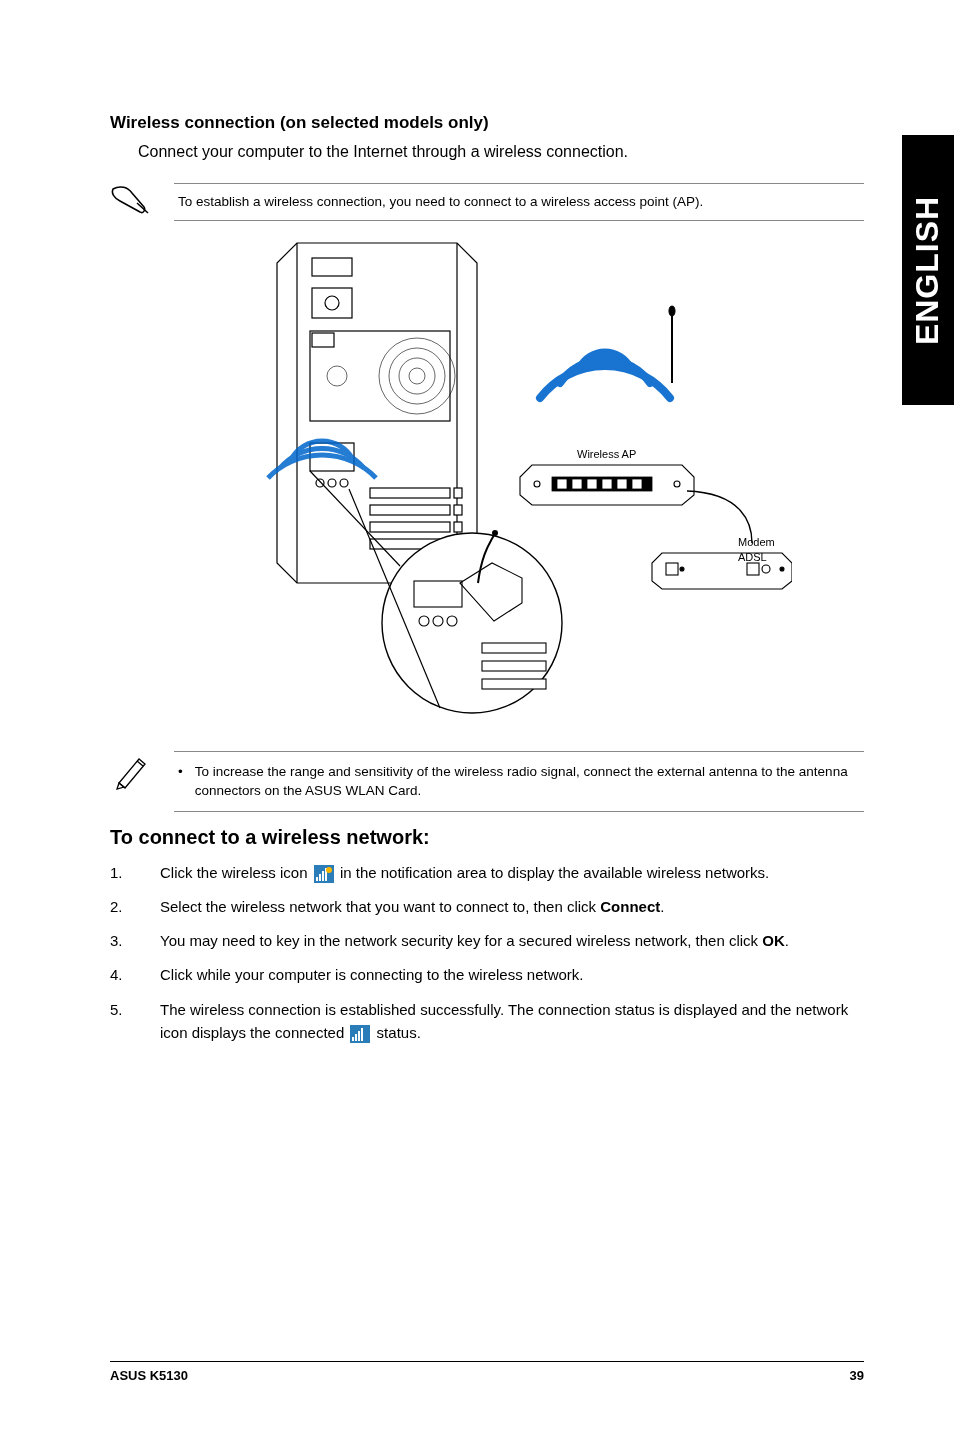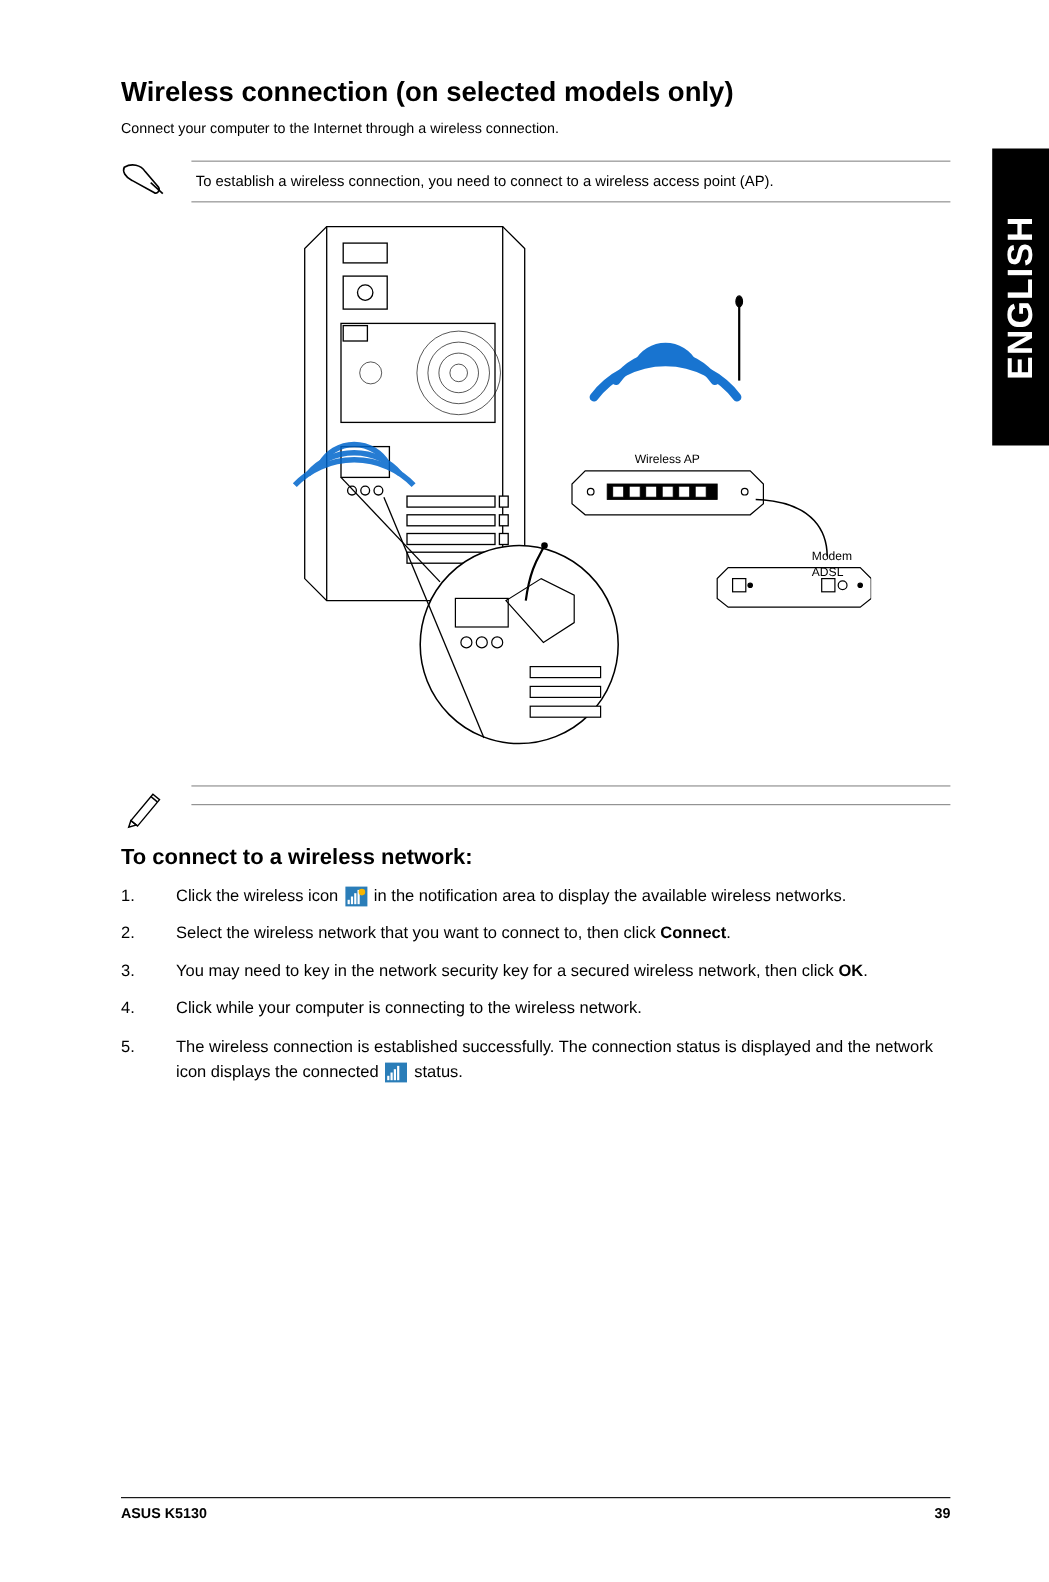--- a/index.html
+++ b/index.html
@@ -1,21 +1,21 @@
 <!DOCTYPE html>
 <html><head>
 <meta charset="utf-8">
 <style>
   * { box-sizing: border-box; margin: 0; padding: 0; }
   html, body { width: 954px; height: 1438px; font-family: Arial, Helvetica, sans-serif; background: #fff; color: #000; }
   .page { position: relative; width: 954px; height: 1438px; padding: 70px 90px 60px 110px; }
   .sidebar-tab { position: absolute; right: 0; top: 135px; width: 52px; height: 270px; background: #000; display: flex; align-items: center; justify-content: center; }
   .sidebar-tab span { color: #fff; font-weight: bold; font-size: 32px; transform: rotate(-90deg); letter-spacing: 1px; }
-  h1 { font-size: 25px; font-weight: bold; margin-bottom: 10px; }
-  .intro { font-size: 13px; margin-bottom: 22px; }
+  h1 { font-size: 17px; font-weight: bold; margin-bottom: 10px; margin-top: 43px; }
+  .intro { font-size: 16px; margin-bottom: 22px; margin-left: 28px; }
   .note-block { display: flex; align-items: flex-start; gap: 18px; margin: 8px 0 12px 0; justify-content: flex-end; }
   .note-icon { width: 46px; flex: 0 0 46px; display: flex; align-items: center; justify-content: center; }
   .note-body { flex: 1; border-top: 1px solid #888; border-bottom: 1px solid #888; padding: 8px 4px; font-size: 13.5px; line-height: 1.45; }
   .note-ul { list-style: none; }
   .note-ul li { display:flex; gap:12px; margin: 2px 0; }
   .note-ul li::before { content: "•"; }
   .diagram { margin: 8px auto 28px auto; display:block; }
   .sect-sub { font-weight: bold; font-size: 20px; margin: 14px 0 12px 0; }
   ol.steps { list-style: none; counter-reset: step; }
   ol.steps li { display:flex; gap: 28px; font-size: 15px; line-height: 1.55; margin-bottom: 11px; }
@@ -153,20 +153,23 @@
   <div class="note-block">
     <div class="note-icon">
       <svg width="40" height="40" viewBox="0 0 40 40">
         <path d="M6 32 L26 8 L32 13 L12 37 Z" fill="none" stroke="#000" stroke-width="1.3"></path>
         <path d="M6 32 L4 38 L11 36 Z" fill="none" stroke="#000" stroke-width="1.3"></path>
         <line x1="24" y1="10" x2="30" y2="15" stroke="#000" stroke-width="1.3"></line>
       </svg>
     </div>
     <div class="note-body">
       <ul class="note-ul">
+        <li>
+            <span>To increase the range and sensitivity of the wireless radio signal, connect the external antenna to the antenna connectors on the ASUS WLAN Card.</span>
+          </li>
       </ul>
     </div>
   </div>
 
   <p class="sect-sub">To connect to a wireless network:</p>
 
   <ol class="steps">
     <li>
       <span class="num">1.</span>
       <span class="txt"><span>Click the wireless icon </span><span class="icon-inline available"><span class="bars">

